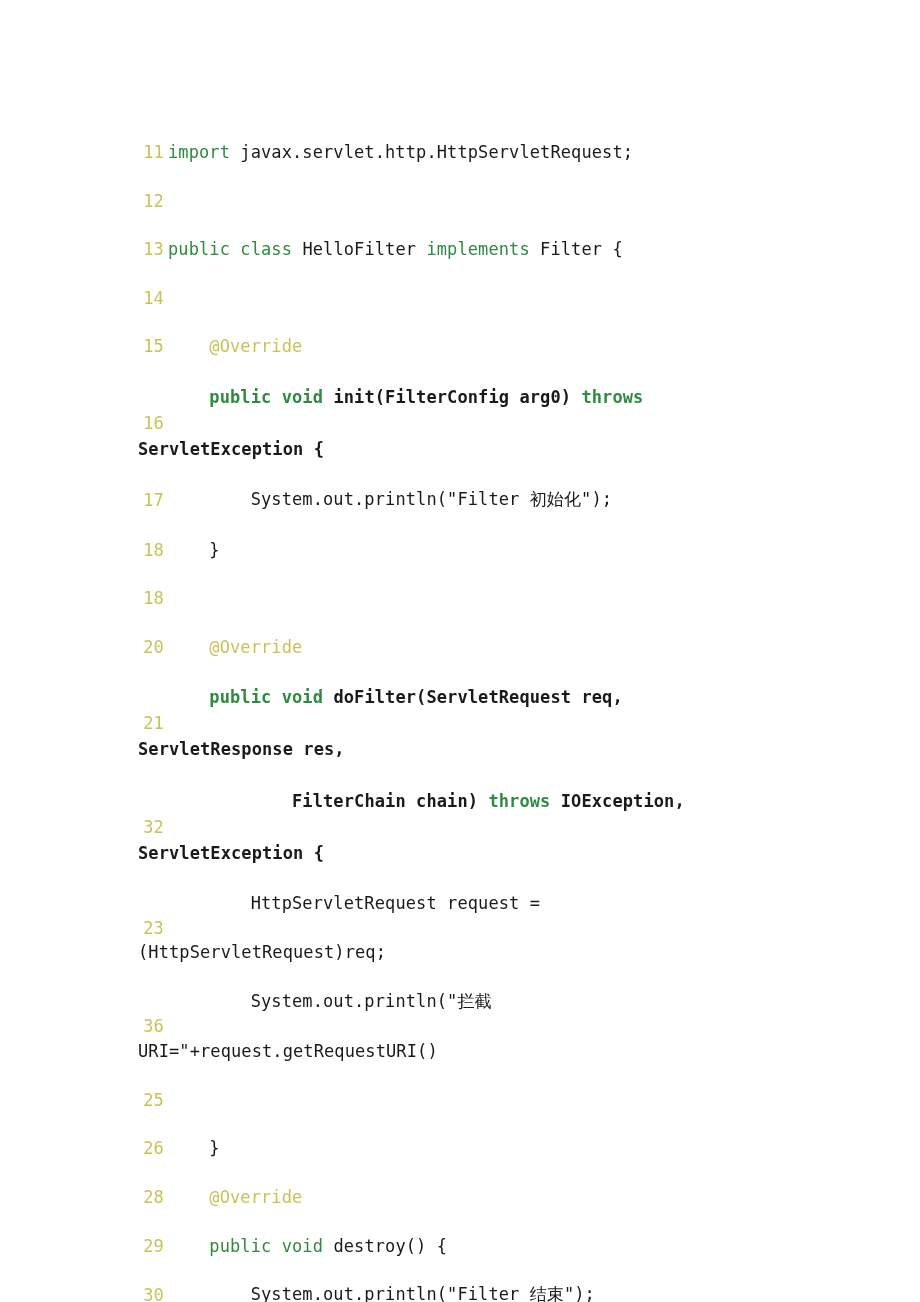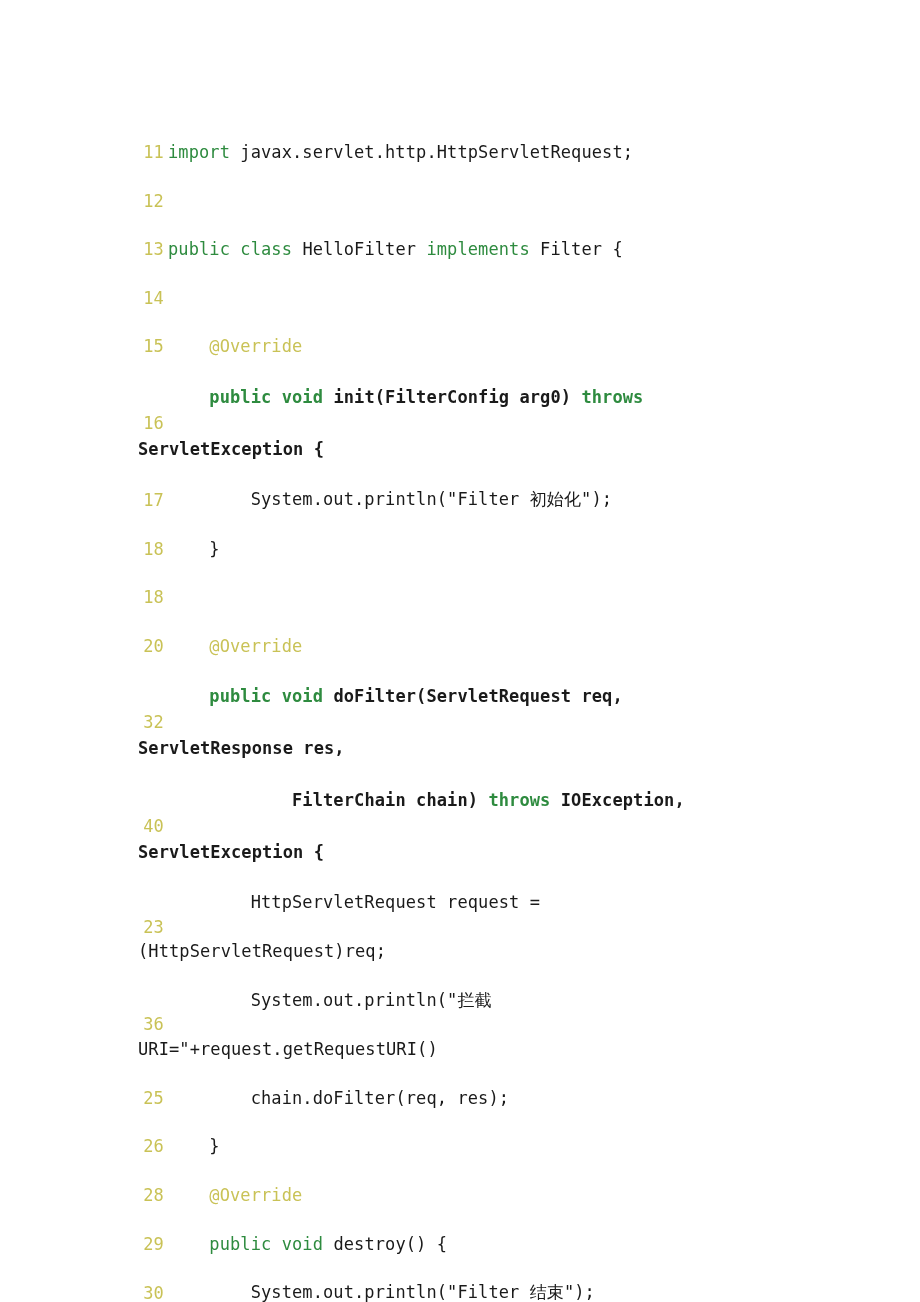--- a/index.html
+++ b/index.html
@@ -78,40 +78,40 @@
   
   .line-body:empty::after {
     content: "\00a0";
   }
 
   
   .tok-kw   { color: #2e8b3f; }
   .tok-ann  { color: #c9c256; }
   .tok-txt  { color: #1a1a1a; }
 
-  .cjk { font-family: Liberation Serif, serif; }
+  .cjk { font-family: Liberation Mono, monospace; }
 </style>
 </head>
 <body>
 
 <div class="page">
   <div class="code-listing" id="listing">
       <div class="code-line"><span class="line-number">11</span><span class="line-body"><span class="tok-kw">import</span><span class="tok-txt"> javax.servlet.http.HttpServletRequest;</span></span></div>
       <div class="code-line"><span class="line-number">12</span><span class="line-body"></span></div>
       <div class="code-line"><span class="line-number">13</span><span class="line-body"><span class="tok-kw">public</span><span class="tok-txt"> </span><span class="tok-kw">class</span><span class="tok-txt"> HelloFilter </span><span class="tok-kw">implements</span><span class="tok-txt"> Filter {</span></span></div>
       <div class="code-line"><span class="line-number">14</span><span class="line-body"></span></div>
       <div class="code-line"><span class="line-number">15</span><span class="line-body"><span class="tok-txt">    </span><span class="tok-ann">@Override</span></span></div>
       <div class="code-line wrapped"><span class="line-number">16</span><span class="line-body"><span class="tok-txt">    </span><span class="tok-kw">public</span><span class="tok-txt"> </span><span class="tok-kw">void</span><span class="tok-txt"> init(FilterConfig arg0) </span><span class="tok-kw">throws</span><span class="tok-txt"> ServletException {</span></span></div>
       <div class="code-line"><span class="line-number">17</span><span class="line-body"><span class="tok-txt">        System.out.println("Filter </span><span class="tok-txt cjk">初始化</span><span class="tok-txt">");</span></span></div>
       <div class="code-line"><span class="line-number">18</span><span class="line-body"><span class="tok-txt">    }</span></span></div>
       <div class="code-line"><span class="line-number">18</span><span class="line-body"></span></div>
       <div class="code-line"><span class="line-number">20</span><span class="line-body"><span class="tok-txt">    </span><span class="tok-ann">@Override</span></span></div>
-      <div class="code-line wrapped"><span class="line-number">32</span><span class="line-body"><span class="tok-txt">    </span><span class="tok-kw">public</span><span class="tok-txt"> </span><span class="tok-kw">void</span><span class="tok-txt"> doFilter(ServletRequest req, ServletResponse res,</span></span></div>
-      <div class="code-line wrapped"><span class="line-number">40</span><span class="line-body"><span class="tok-txt">            FilterChain chain) </span><span class="tok-kw">throws</span><span class="tok-txt"> IOException, ServletException {</span></span></div>
+      <div class="code-line wrapped"><span class="line-number">21</span><span class="line-body"><span class="tok-txt">    </span><span class="tok-kw">public</span><span class="tok-txt"> </span><span class="tok-kw">void</span><span class="tok-txt"> doFilter(ServletRequest req, ServletResponse res,</span></span></div>
+      <div class="code-line wrapped"><span class="line-number">32</span><span class="line-body"><span class="tok-txt">            FilterChain chain) </span><span class="tok-kw">throws</span><span class="tok-txt"> IOException, ServletException {</span></span></div>
       <div class="code-line"><span class="line-number">23</span><span class="line-body"><span class="tok-txt">        HttpServletRequest request = (HttpServletRequest)req;</span></span></div>
       <div class="code-line"><span class="line-number">36</span><span class="line-body"><span class="tok-txt">        System.out.println("</span><span class="tok-txt cjk">拦截</span><span class="tok-txt"> URI="+request.getRequestURI()</span></span></div>
-      <div class="code-line"><span class="line-number">25</span><span class="line-body"><span class="tok-txt">        chain.doFilter(req, res);</span></span></div>
+      <div class="code-line"><span class="line-number">25</span></div>
       <div class="code-line"><span class="line-number">26</span><span class="line-body"><span class="tok-txt">    }</span></span></div>
       <div class="code-line"><span class="line-number">28</span><span class="line-body"><span class="tok-txt">    </span><span class="tok-ann">@Override</span></span></div>
       <div class="code-line"><span class="line-number">29</span><span class="line-body"><span class="tok-txt">    </span><span class="tok-kw">public</span><span class="tok-txt"> </span><span class="tok-kw">void</span><span class="tok-txt"> destroy() {</span></span></div>
       <div class="code-line"><span class="line-number">30</span><span class="line-body"><span class="tok-txt">        System.out.println("Filter </span><span class="tok-txt cjk">结束</span><span class="tok-txt">");</span></span></div>
     </div>
 </div>
 
 </body></html>

